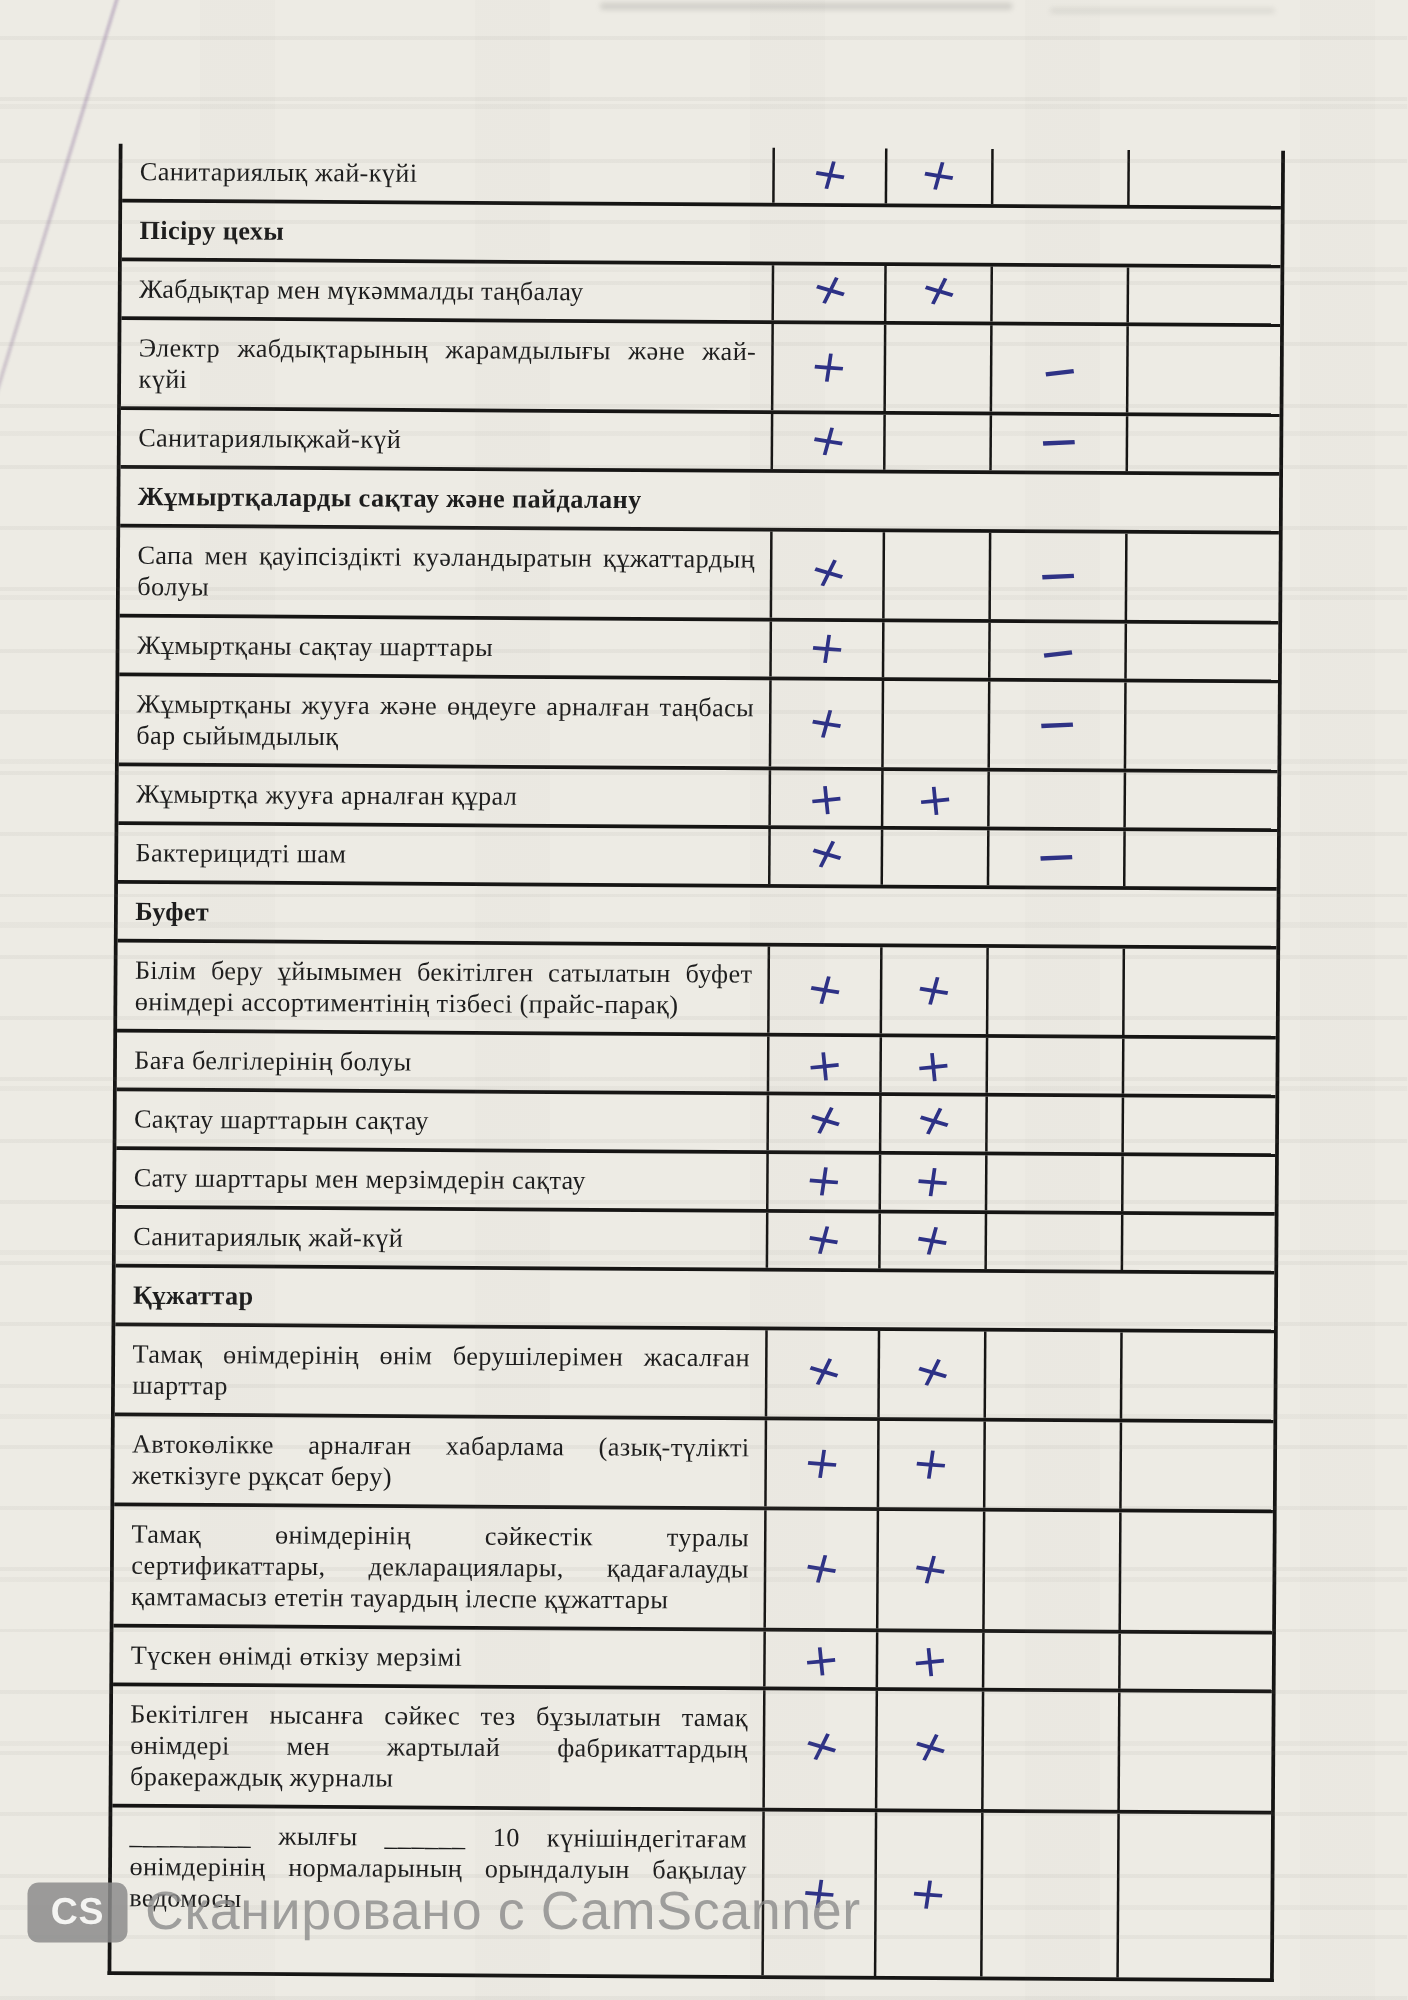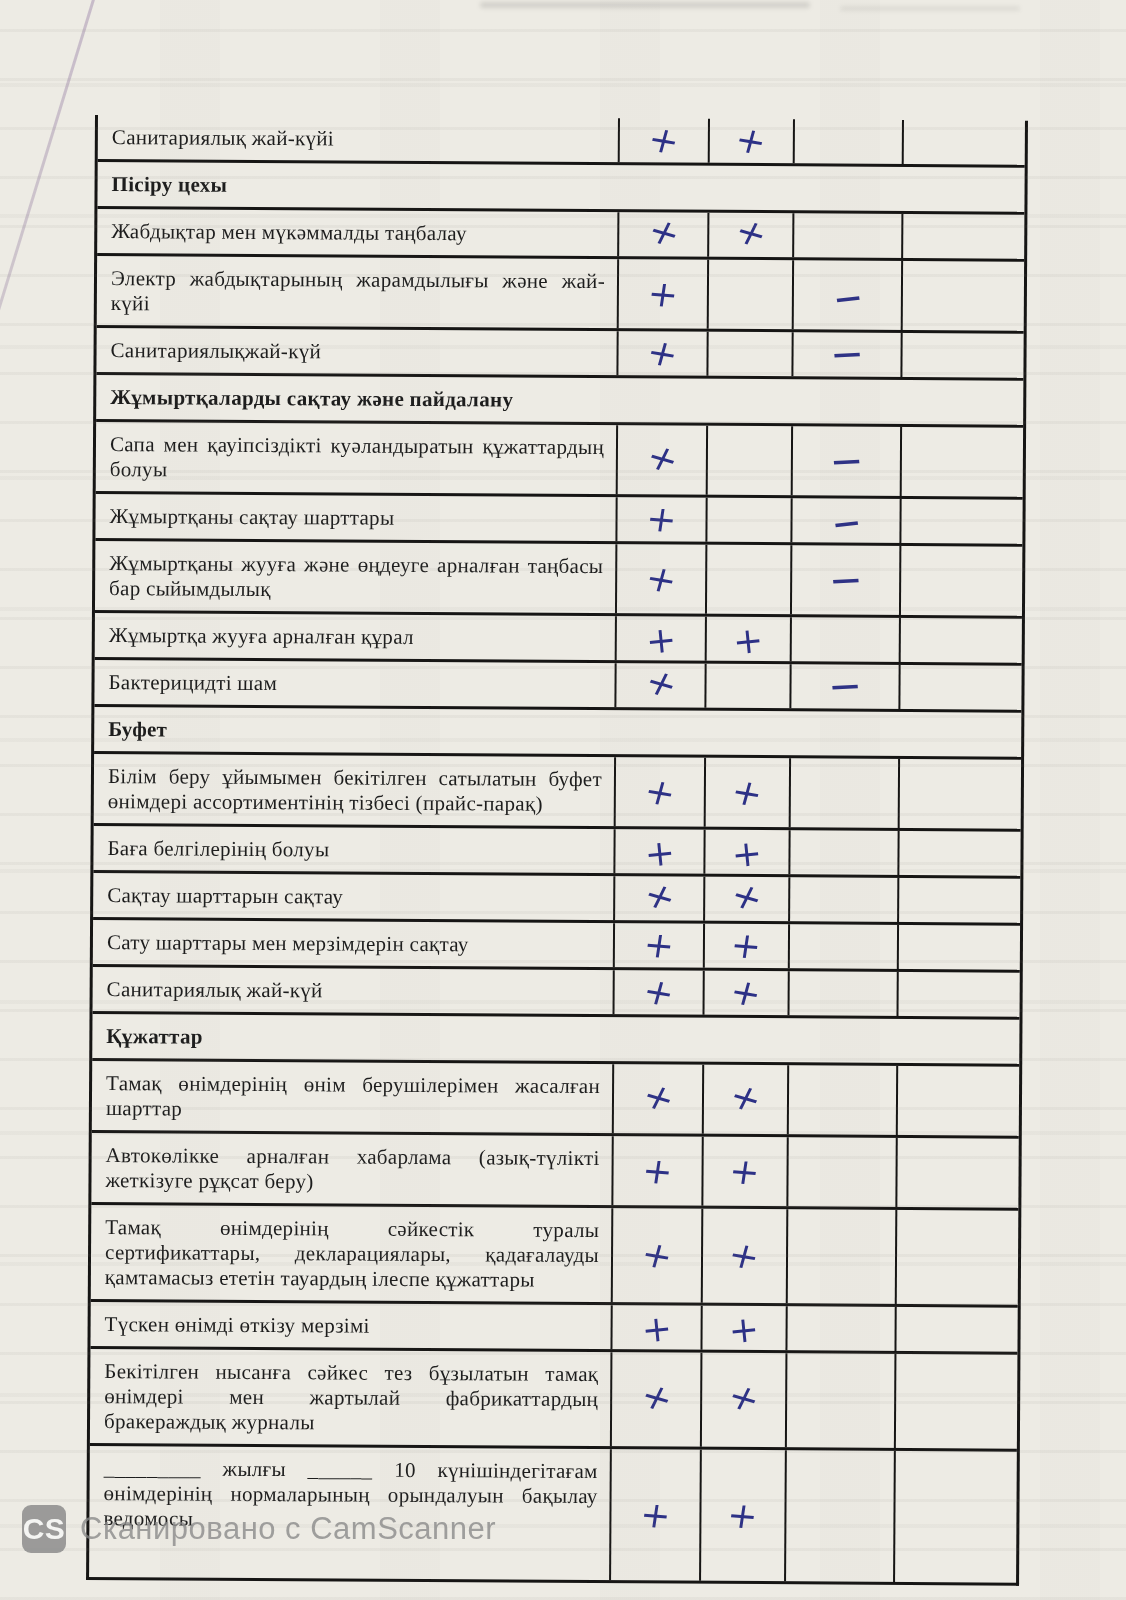--- a/index.html
+++ b/index.html
@@ -66,29 +66,29 @@
   .ink.plus.v2{transform:rotate(16deg) skewX(-10deg) translateY(-2px);}
   .ink.plus.v3{transform:rotate(4deg) skewX(-4deg);}
   .ink.minus.v3{transform:scaleX(1.2) rotate(-8deg) translateY(3px);}
 
   
   .watermark{
     position:absolute;left:22px;top:1505px;z-index:6;
     display:flex;align-items:center;gap:14px;pointer-events:none;
   }
   .cs-logo{
-    width:44px;height:48px;border-radius:9px;
+    width:80px;height:48px;border-radius:9px;
     background:rgba(140,140,140,0.85);
     color:#f4f4f2;font-family:"Liberation Sans",sans-serif;
     font-weight:bold;font-size:30px;letter-spacing:0.5px;
     display:flex;align-items:center;justify-content:center;
   }
   .wm-text{
     font-family:"Liberation Sans",sans-serif;
-    font-size:31px;color:var(--wm);
+    font-size:43px;color:var(--wm);
     letter-spacing:0.5px;white-space:nowrap;
   }
 </style>
 </head>
 <body style="--ink: #2d3186; --border: #161514; --wm: rgba(136,136,136,0.78); background: rgb(237, 235, 228);">
 
 <div class="page">
 
   <div class="crease"></div>
   <div class="smudge" style="left:480px;top:2px;width:330px;height:6px;"></div>

